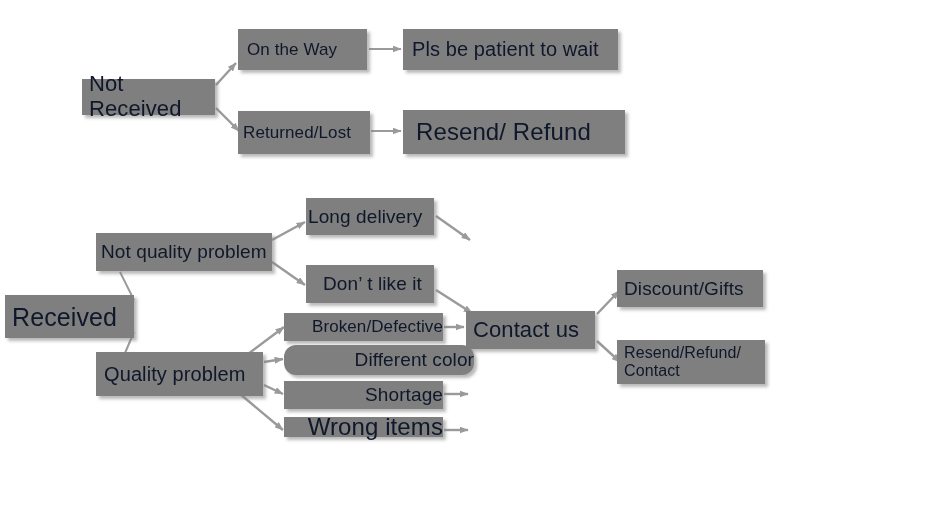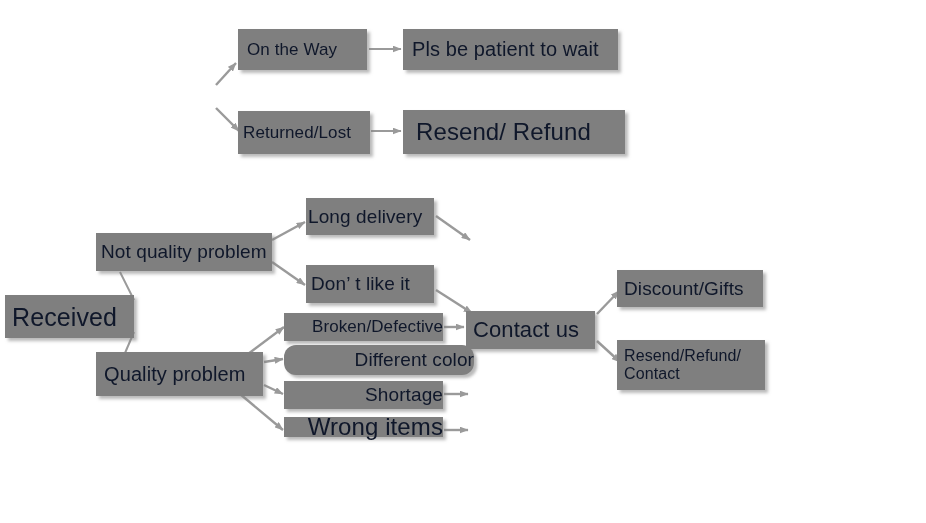--- a/index.html
+++ b/index.html
@@ -79,20 +79,23 @@
 
     <line x1="444" y1="327" x2="464" y2="327" stroke="#9a9a9a" stroke-width="2.4" marker-end="url(#ah)"></line>
     <line x1="444" y1="359" x2="466" y2="359" stroke="#9a9a9a" stroke-width="2.4" marker-end="url(#ah)"></line>
     <line x1="444" y1="394" x2="468" y2="394" stroke="#9a9a9a" stroke-width="2.4" marker-end="url(#ah)"></line>
     <line x1="444" y1="430" x2="468" y2="430" stroke="#9a9a9a" stroke-width="2.4" marker-end="url(#ah)"></line>
 
     <line x1="597" y1="314" x2="619" y2="291" stroke="#9a9a9a" stroke-width="2.4" marker-end="url(#ah)"></line>
     <line x1="597" y1="341" x2="620" y2="362" stroke="#9a9a9a" stroke-width="2.4" marker-end="url(#ah)"></line>
   </svg>
 
+  <div class="node left" style="left:82px; top:79px; width:133px; height:36px; font-size:22px; padding-left:7px;">
+    <span>Not Received</span>
+  </div>
 
   <div class="node left" style="left:238px; top:29px; width:129px; height:41px; font-size:17px; padding-left:9px;">
     <span>On the Way</span>
   </div>
 
   <div class="node left" style="left:403px; top:29px; width:215px; height:41px; font-size:20px; padding-left:9px;">
     <span>Pls be patient to wait</span>
   </div>
 
   <div class="node left" style="left:238px; top:111px; width:132px; height:43px; font-size:17px; padding-left:5px;">
@@ -112,21 +115,21 @@
   </div>
 
   <div class="node left" style="left:96px; top:352px; width:167px; height:44px; font-size:20px; padding-left:8px;">
     <span>Quality problem</span>
   </div>
 
   <div class="node left" style="left:306px; top:198px; width:128px; height:37px; font-size:19px; padding-left:2px;">
     <span>Long delivery</span>
   </div>
 
-  <div class="node left" style="left:306px; top:265px; width:128px; height:38px; font-size:19px; padding-left:5px;">
+  <div class="node left" style="left:306px; top:265px; width:128px; height:38px; font-size:19px; padding-left:5px;justify-content:center;">
     <span>Don’  t like it</span>
   </div>
 
   <div class="node center" style="left:284px; top:313px; width:159px; height:28px; font-size:17px;">
     <span>Broken/Defective</span>
   </div>
 
   <div class="node center" style="left:284px; top:345px; width:190px; height:30px; font-size:19px;border-radius:12px;">
     <span>Different color</span>
   </div>
@@ -140,19 +143,19 @@
   </div>
 
   <div class="node left" style="left:466px; top:311px; width:129px; height:38px; font-size:22px; padding-left:7px;">
     <span>Contact us</span>
   </div>
 
   <div class="node left" style="left:617px; top:270px; width:146px; height:37px; font-size:19px; padding-left:7px;">
     <span>Discount/Gifts</span>
   </div>
 
-  <div class="node left" style="left:617px; top:340px; width:148px; height:50px; font-size:16px; padding-left:7px;">
+  <div class="node left" style="left:617px; top:340px; width:148px; height:44px; font-size:16px; padding-left:7px;">
     <div>
       <span>Resend/Refund/</span>
       <span>Contact</span>
     </div>
   </div>
 </div>
 
 </body></html>

